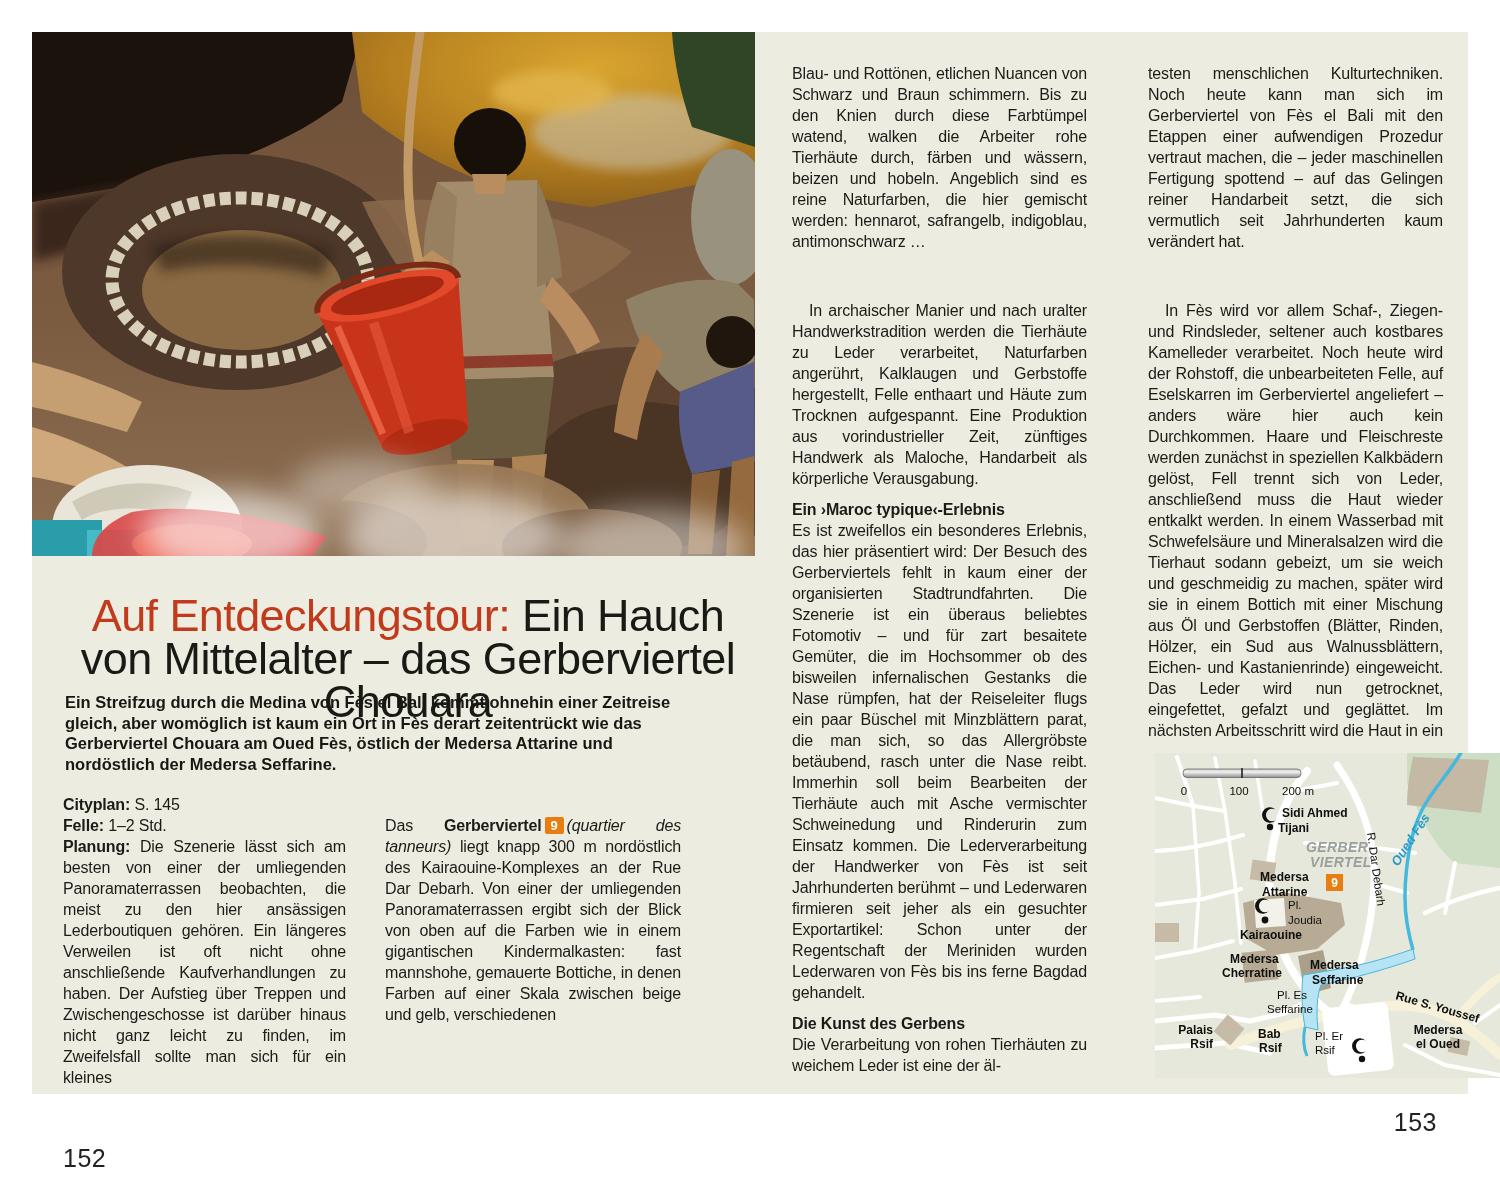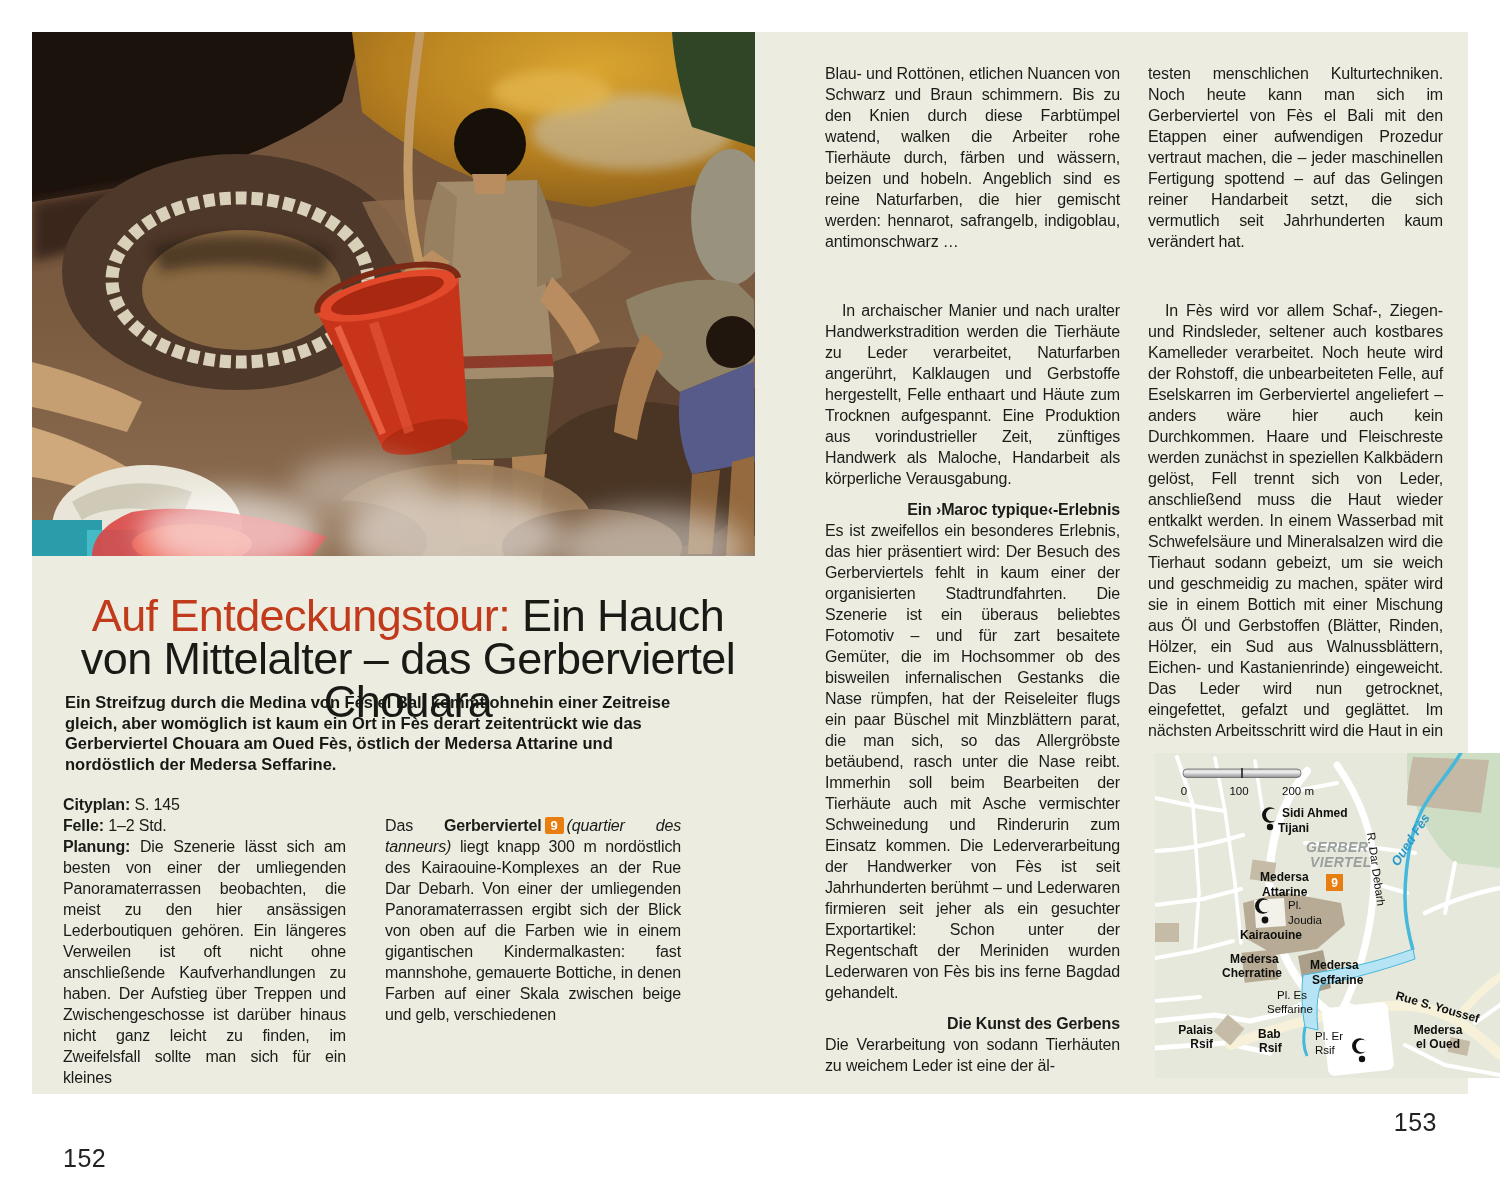--- a/index.html
+++ b/index.html
@@ -17,21 +17,21 @@
   .kicker{color:#c23a1c;}
 
   .intro{position:absolute;left:63px;top:690px;width:618px;margin:2px;
     font-size:16.5px;line-height:20.5px;font-weight:bold;color:#171713;}
 
   .col{position:absolute;font-size:16px;line-height:21px;text-align:justify;
     letter-spacing:-0.15px;hyphens:auto;-webkit-hyphens:auto;color:#1b1b18;}
   .col p{margin:0;}
   .col p.gap{margin-top:21px;}
   .col p.ind{text-indent:17px;margin-top:48px;}
-  .col h3{margin:10px 0 0 0;font-size:16px;line-height:21px;font-weight:bold;text-align:right;}
+  .col h3{margin:10px 0 0 0;font-size:16px;line-height:21px;font-weight:bold;text-align:left;}
   .col b{font-weight:bold;}
   .col i{font-style:italic;}
 
   .badge9{display:inline-block;background:#e87d10;color:#fff;font-weight:bold;font-style:normal;
     font-size:13px;width:19px;height:17px;line-height:17px;text-align:center;border-radius:2px;
     vertical-align:1px;margin:0 3px;}
 
   .pagenum{position:absolute;font-size:25px;color:#222;letter-spacing:0.5px;}
   .pagenum.left{left:63px;top:1108px;margin-top:36px;}
   .pagenum.right{left:1337px;top:1108px;width:100px;text-align:right;}
@@ -161,27 +161,27 @@
 <div class="col" style="left:63px;top:794px;width:283px;">
   <div><b>Cityplan:</b> <span>S. 145</span></div>
   <div><b>Felle:</b> <span>1–2 Std.</span></div>
   <p><b>Planung:</b> <span>Die Szenerie lässt sich am besten von einer der umliegenden Panoramaterrassen beobachten, die meist zu den hier ansässigen Lederboutiquen gehören. Ein längeres Verweilen ist oft nicht ohne anschließende Kaufverhandlungen zu haben. Der Aufstieg über Treppen und Zwischengeschosse ist darüber hinaus nicht ganz leicht zu finden, im Zweifelsfall sollte man sich für ein kleines</span></p>
 </div>
 
 <div class="col" style="left:385px;top:794px;width:296px;">
   <p class="gap"><span>Das </span><b>Gerberviertel</b><span class="badge9">9</span><i>(quartier des tanneurs)</i><span> liegt knapp 300 m nordöstlich des Kairaouine-Komplexes an der Rue Dar Debarh. Von einer der umliegenden Panoramaterrassen ergibt sich der Blick von oben auf die Farben wie in einem gigantischen Kindermalkasten: fast mannshohe, gemauerte Bottiche, in denen Farben auf einer Skala zwischen beige und gelb, verschiedenen</span></p>
 </div>
 
-<div class="col" style="left:825px;top:63px;width:295px;">
+<div class="col" style="left:792px;top:63px;width:295px;">
   <p>Blau- und Rottönen, etlichen Nuancen von Schwarz und Braun schimmern. Bis zu den Knien durch diese Farbtümpel watend, walken die Arbeiter rohe Tierhäute durch, färben und wässern, beizen und hobeln. Angeblich sind es reine Naturfarben, die hier gemischt werden: hennarot, safrangelb, indigoblau, antimonschwarz …</p>
   <p class="ind">In archaischer Manier und nach uralter Handwerkstradition werden die Tierhäute zu Leder verarbeitet, Naturfarben angerührt, Kalklaugen und Gerbstoffe hergestellt, Felle enthaart und Häute zum Trocknen aufgespannt. Eine Produktion aus vorindustrieller Zeit, zünftiges Handwerk als Maloche, Handarbeit als körperliche Verausgabung.</p>
   <h3>Ein ›Maroc typique‹-Erlebnis</h3>
   <p>Es ist zweifellos ein besonderes Erlebnis, das hier präsentiert wird: Der Besuch des Gerberviertels fehlt in kaum einer der organisierten Stadtrundfahrten. Die Szenerie ist ein überaus beliebtes Fotomotiv – und für zart besaitete Gemüter, die im Hochsommer ob des bisweilen infernalischen Gestanks die Nase rümpfen, hat der Reiseleiter flugs ein paar Büschel mit Minzblättern parat, die man sich, so das Allergröbste betäubend, rasch unter die Nase reibt. Immerhin soll beim Bearbeiten der Tierhäute auch mit Asche vermischter Schweinedung und Rinderurin zum Einsatz kommen. Die Lederverarbeitung der Handwerker von Fès ist seit Jahrhunderten berühmt – und Lederwaren firmieren seit jeher als ein gesuchter Exportartikel: Schon unter der Regentschaft der Meriniden wurden Lederwaren von Fès bis ins ferne Bagdad gehandelt.</p>
   <h3>Die Kunst des Gerbens</h3>
-  <p>Die Verarbeitung von sodann Tierhäuten zu weichem Leder ist eine der äl-</p>
+  <p>Die Verarbeitung von rohen Tierhäuten zu weichem Leder ist eine der äl-</p>
 </div>
 
 <div class="col" style="left:1148px;top:63px;width:295px;">
   <p>testen menschlichen Kulturtechniken. Noch heute kann man sich im Gerberviertel von Fès el Bali mit den Etappen einer aufwendigen Prozedur vertraut machen, die – jeder maschinellen Fertigung spottend – auf das Gelingen reiner Handarbeit setzt, die sich vermutlich seit Jahrhunderten kaum verändert hat.</p>
   <p class="ind">In Fès wird vor allem Schaf-, Ziegen- und Rindsleder, seltener auch kostbares Kamelleder verarbeitet. Noch heute wird der Rohstoff, die unbearbeiteten Felle, auf Eselskarren im Gerberviertel angeliefert – anders wäre hier auch kein Durchkommen. Haare und Fleischreste werden zunächst in speziellen Kalkbädern gelöst, Fell trennt sich von Leder, anschließend muss die Haut wieder entkalkt werden. In einem Wasserbad mit Schwefelsäure und Mineralsalzen wird die Tierhaut sodann gebeizt, um sie weich und geschmeidig zu machen, später wird sie in einem Bottich mit einer Mischung aus Öl und Gerbstoffen (Blätter, Rinden, Hölzer, ein Sud aus Walnussblättern, Eichen- und Kastanienrinde) eingeweicht. Das Leder wird nun getrocknet, eingefettet, gefalzt und geglättet. Im nächsten Arbeitsschritt wird die Haut in ein</p>
 </div>
 
 <div class="map">
 <svg viewBox="0 0 345 325">
   <defs>

